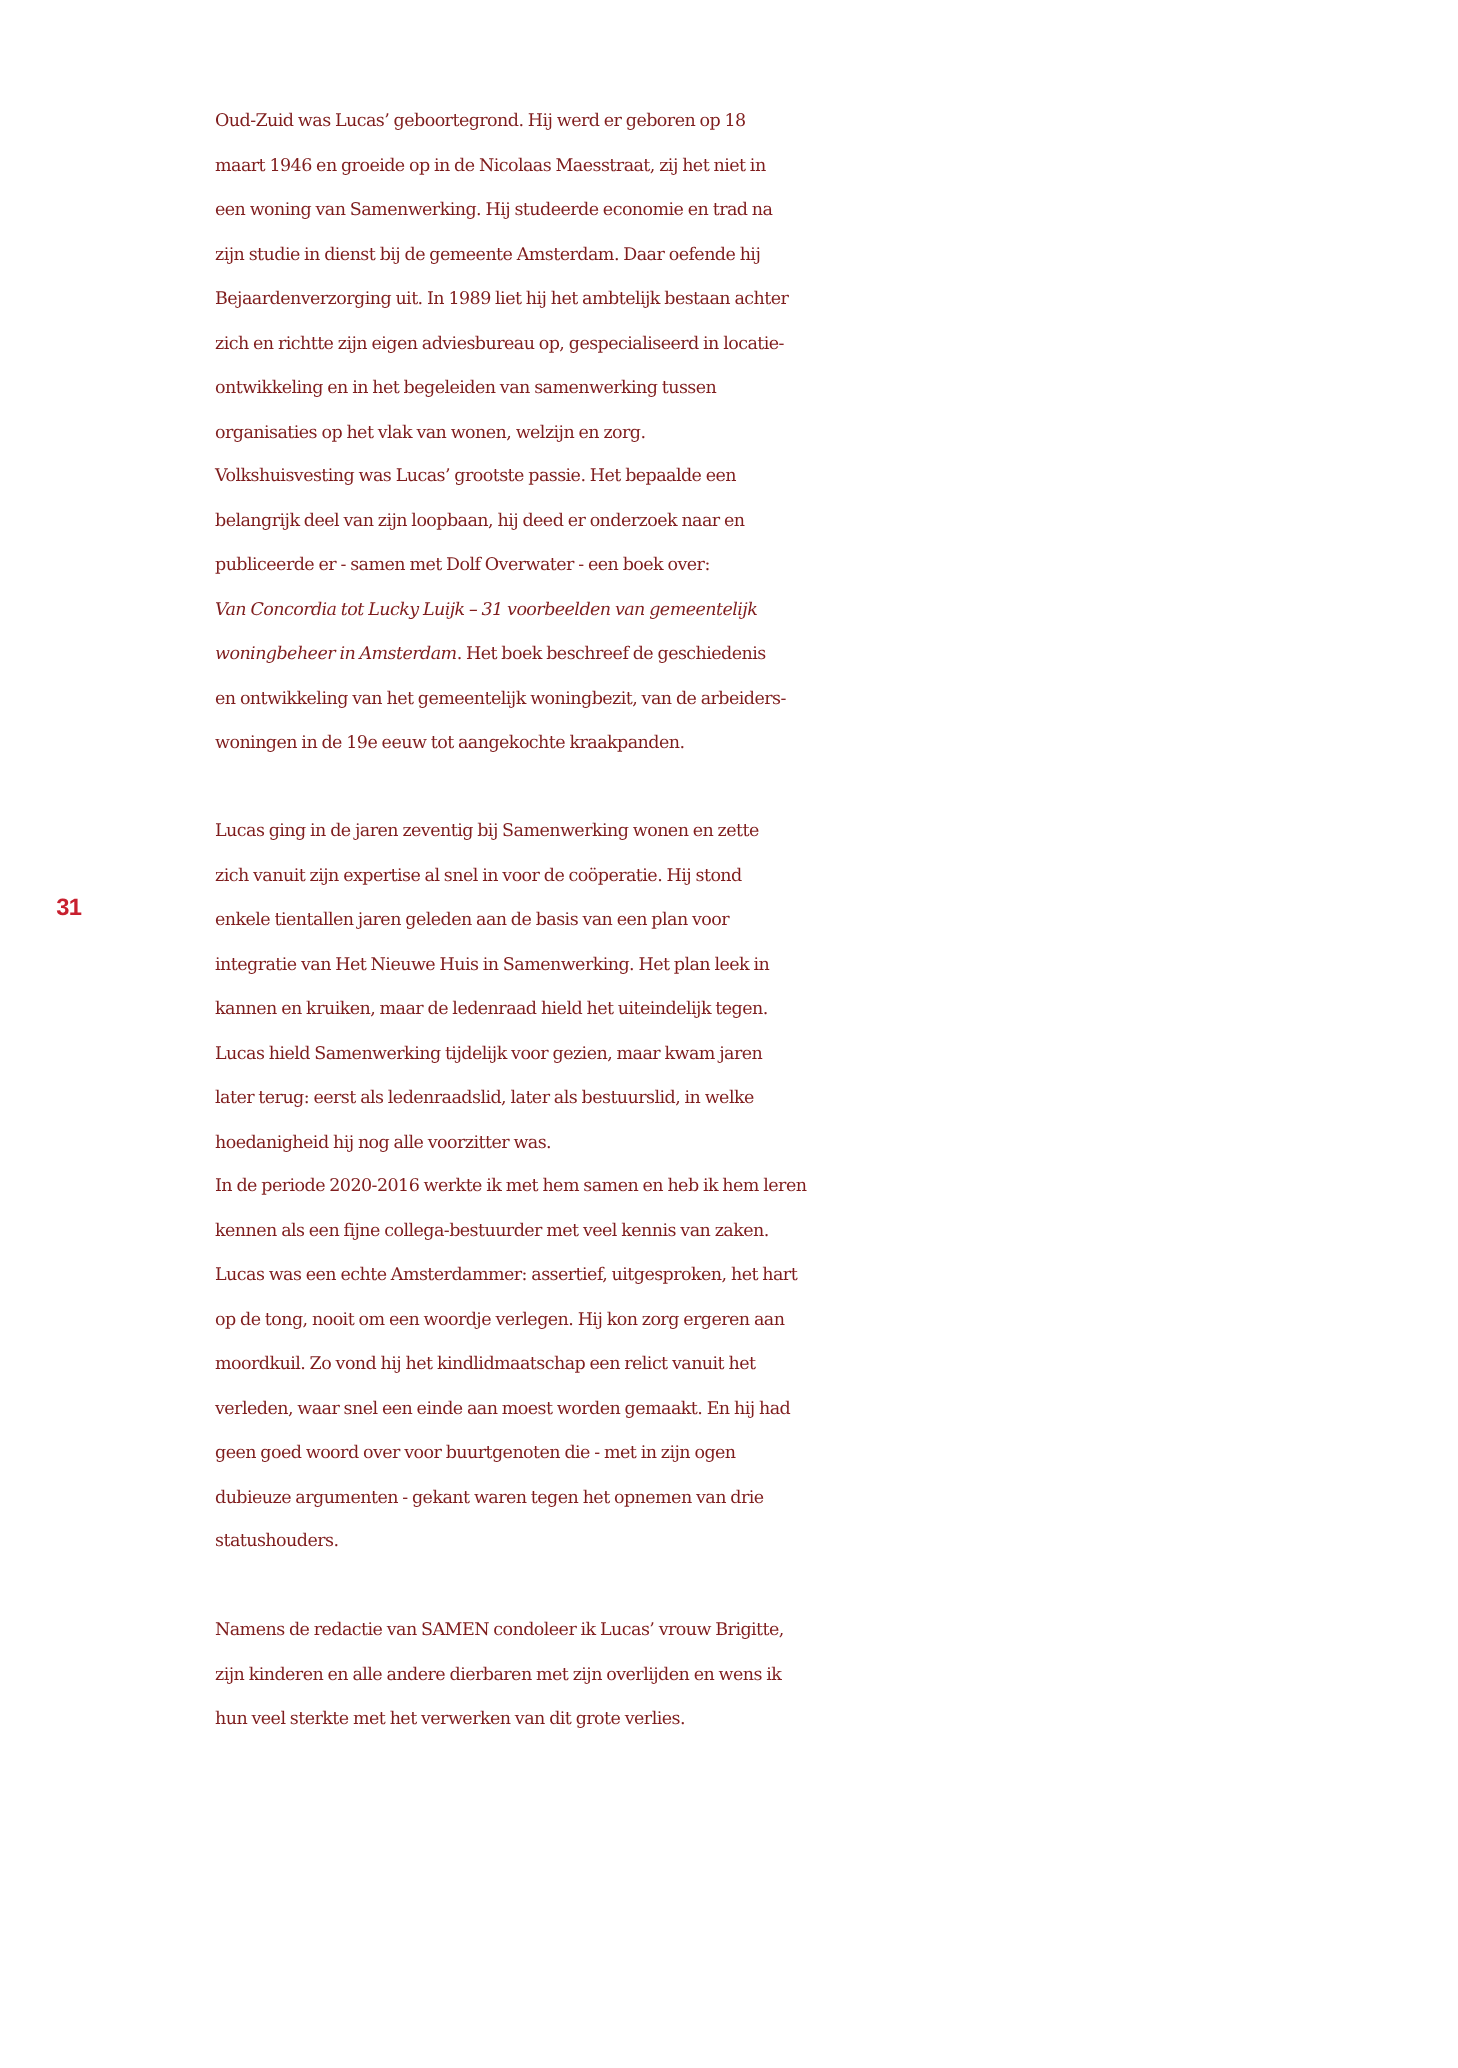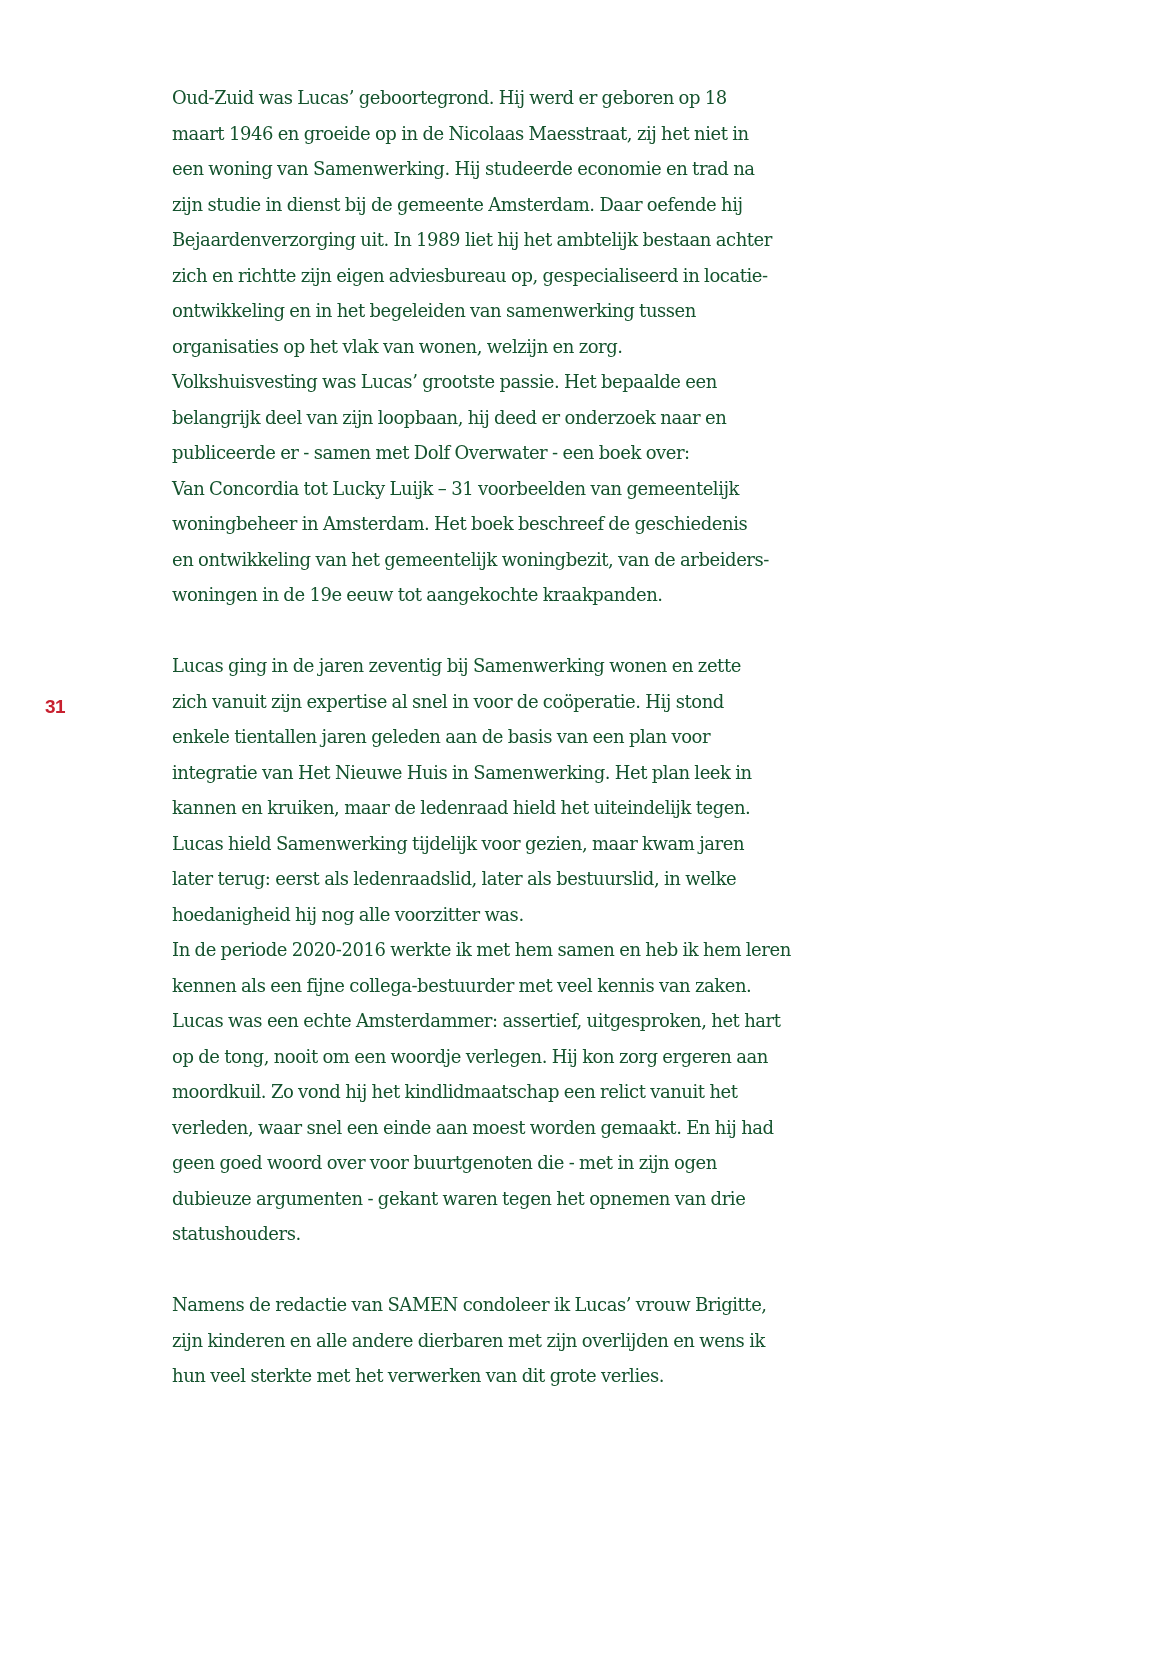--- a/index.html
+++ b/index.html
@@ -18,47 +18,48 @@
   .page {
     position: absolute;
     left: 0; top: 0;
     width: 1166px;
     height: 1654px;
     background: #ffffff;
   }
   .page-number {
     position: absolute;
     left: 45px;
-    top: 696px;
+    top: 716px;
     font-family: "Liberation Sans", sans-serif;
     font-weight: bold;
     font-size: 19px;
     color: #c8202f;
     letter-spacing: -0.5px;
   }
   .column {
     position: absolute;
     left: 172px;
     top: 80px;
     width: 860px;
   }
   .block {
     margin: 0;
   }
   .line {
     display: block;
     height: 35.5px;
     line-height: 35.5px;
-    font-size: 18px;
+    font-size: 14px;
     letter-spacing: -0.45px;
     word-spacing: -0.5px;
     white-space: nowrap;
-    color: #14532d;
+    color: #7f1d1d;
   }
   .line .it {
+    font-style: italic;
     margin-top: 38px;
   }
   .gap {
     height: 35.5px;
   }
 </style>
 </head>
 <body>
 
 <div class="page">

